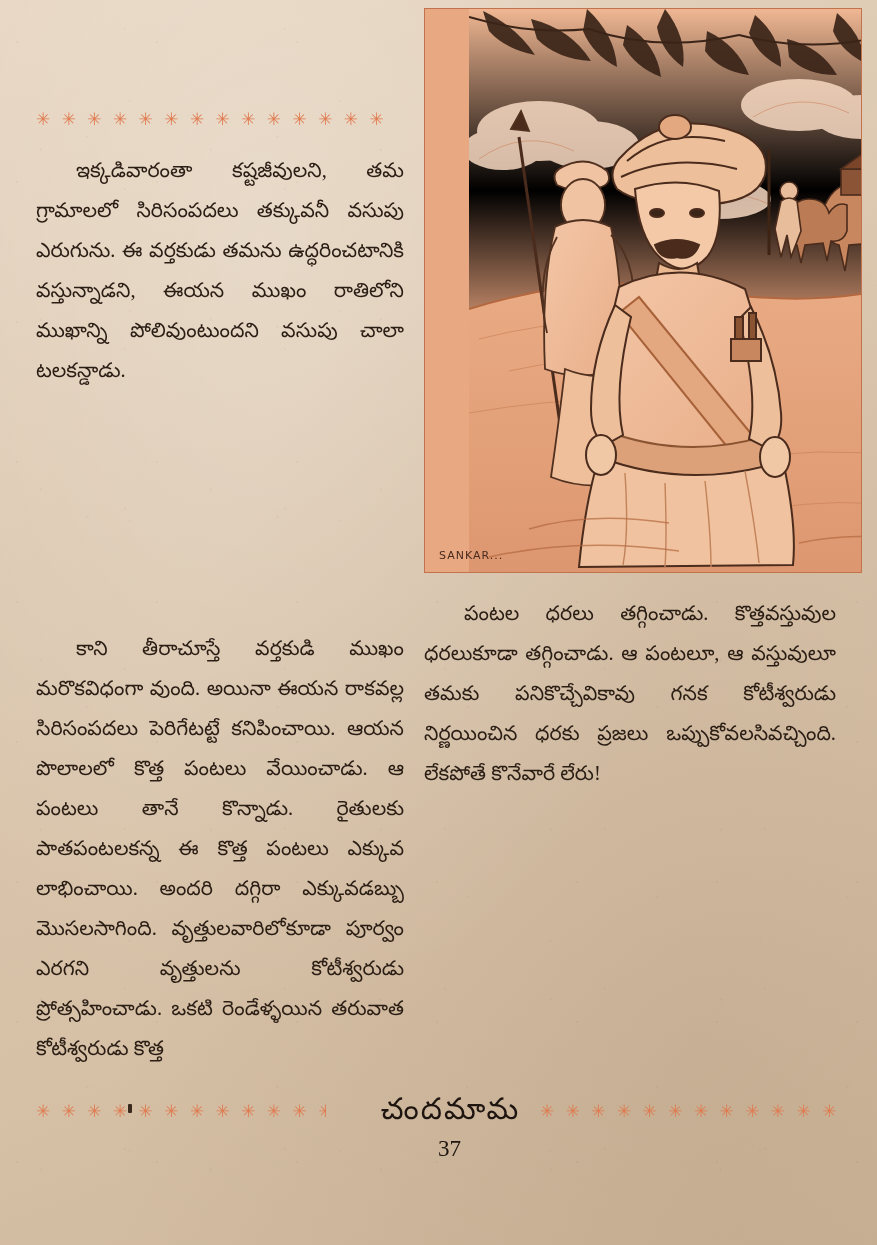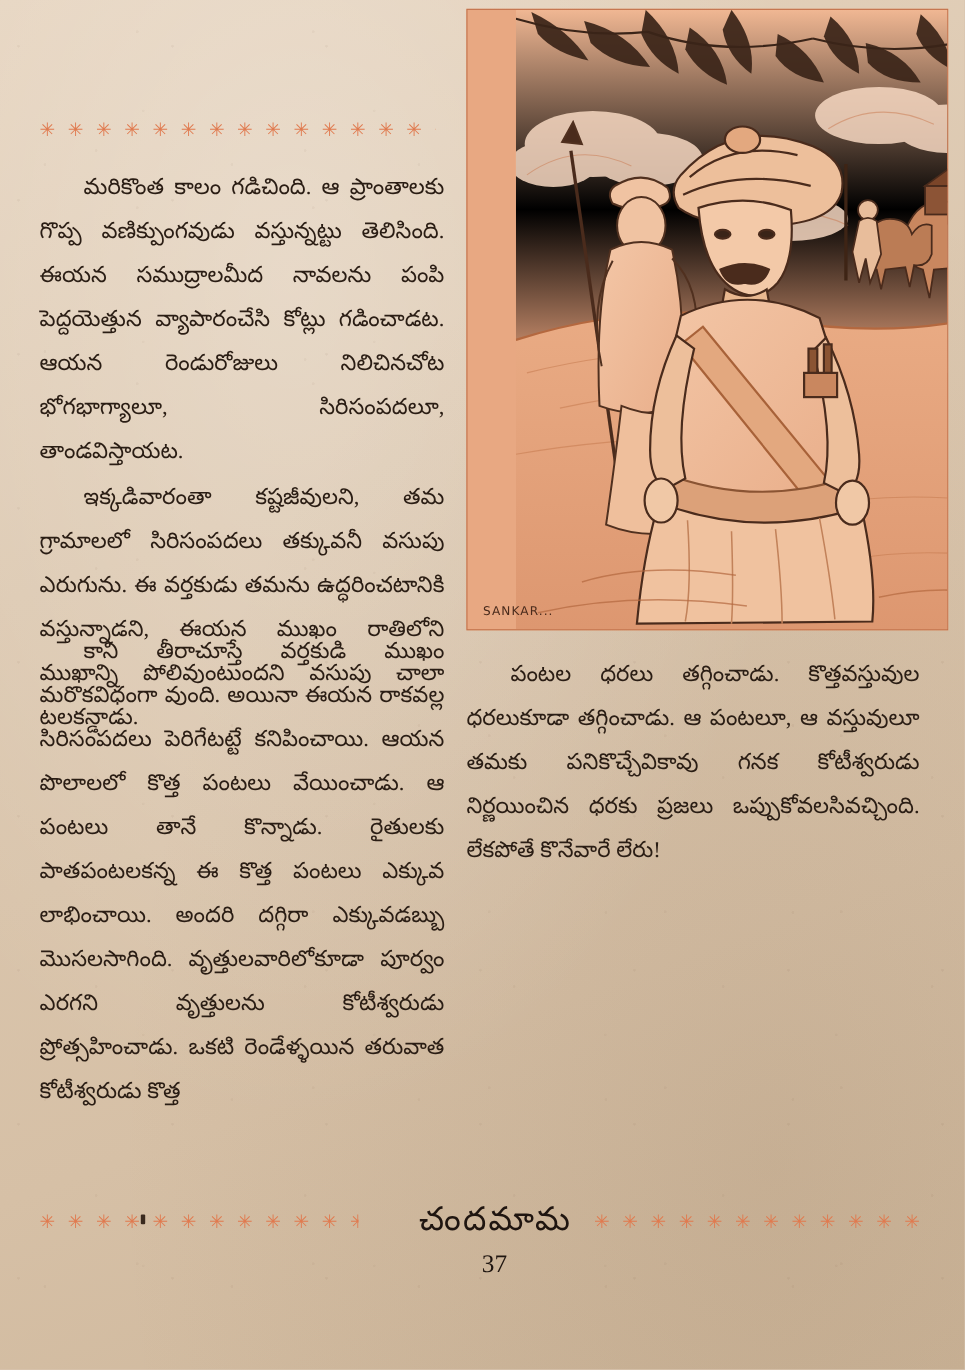--- a/index.html
+++ b/index.html
@@ -102,21 +102,21 @@
     text-align: justify;
     text-justify: inter-word;
   }
   #col-left-top {
     left: 36px;
     top: 150px;
     width: 368px;
   }
   #col-left-bottom {
     left: 36px;
-    top: 572px;
+    top: 628px;
     width: 368px;
   }
   #col-right {
     left: 424px;
     top: 593px;
     width: 412px;
   }
   .para {
     margin: 0 0 2px 0;
     text-indent: 40px;
@@ -304,21 +304,20 @@
       </g>
     </svg>
     <div class="sig">SANKAR...</div>
   </div>
 
   <div class="ornament-rule" id="rule-top">✳ ✳ ✳ ✳ ✳ ✳ ✳ ✳ ✳ ✳ ✳ ✳ ✳ ✳ ✳ ✳ ✳ ✳ ✳ ✳ ✳ ✳ ✳</div>
   <div class="ornament-rule rule-bottom-seg" id="rule-bottom-left">✳ ✳ ✳ ✳ ✳ ✳ ✳ ✳ ✳ ✳ ✳ ✳ ✳ ✳ ✳ ✳ ✳ ✳ ✳ ✳ ✳ ✳ ✳</div>
   <div class="ornament-rule rule-bottom-seg" id="rule-bottom-right">✳ ✳ ✳ ✳ ✳ ✳ ✳ ✳ ✳ ✳ ✳ ✳ ✳ ✳ ✳ ✳ ✳ ✳ ✳ ✳ ✳ ✳ ✳</div>
 
   <div class="col" id="col-left-top">
-    <p class="para first">మరికొంత కాలం గడిచింది. ఆ ప్రాంతాలకు గొప్ప వణిక్పుంగవుడు వస్తున్నట్టు తెలిసింది. ఈయన సముద్రాలమీద నావలను పంపి పెద్దయెత్తున వ్యాపారంచేసి కోట్లు గడించాడట. ఆయన రెండురోజులు నిలిచినచోట భోగభాగ్యాలూ, సిరిసంపదలూ, తాండవిస్తాయట.</p>
     <p class="para">ఇక్కడివారంతా కష్టజీవులని, తమ గ్రామాలలో సిరిసంపదలు తక్కువనీ వసుపు ఎరుగును. ఈ వర్తకుడు తమను ఉద్ధరించటానికి వస్తున్నాడని, ఈయన ముఖం రాతిలోని ముఖాన్ని పోలివుంటుందని వసుపు చాలా టలకన్డాడు.</p>
   </div>
 
   <div class="col" id="col-left-bottom">
     <p class="para">కాని తీరాచూస్తే వర్తకుడి ముఖం మరొకవిధంగా వుంది. అయినా ఈయన రాకవల్ల సిరిసంపదలు పెరిగేటట్టే కనిపించాయి. ఆయన పొలాలలో కొత్త పంటలు వేయించాడు. ఆ పంటలు తానే కొన్నాడు. రైతులకు పాతపంటలకన్న ఈ కొత్త పంటలు ఎక్కువ లాభించాయి. అందరి దగ్గిరా ఎక్కువడబ్బు మొసలసాగింది. వృత్తులవారిలోకూడా పూర్వం ఎరగని వృత్తులను కోటీశ్వరుడు ప్రోత్సహించాడు. ఒకటి రెండేళ్ళయిన తరువాత కోటీశ్వరుడు కొత్త</p>
   </div>
 
   <div class="col" id="col-right">
     <p class="para">పంటల ధరలు తగ్గించాడు. కొత్తవస్తువుల ధరలుకూడా తగ్గించాడు. ఆ పంటలూ, ఆ వస్తువులూ తమకు పనికొచ్చేవికావు గనక కోటీశ్వరుడు నిర్ణయించిన ధరకు ప్రజలు ఒప్పుకోవలసివచ్చింది. లేకపోతే కొనేవారే లేరు!</p>
   </div>

